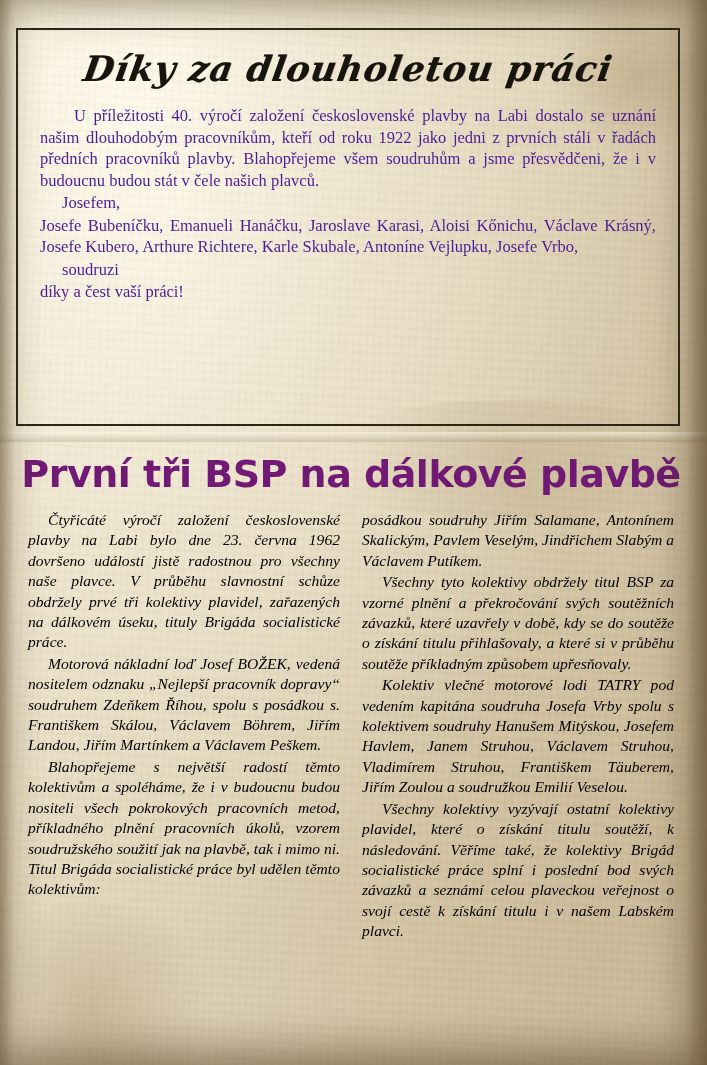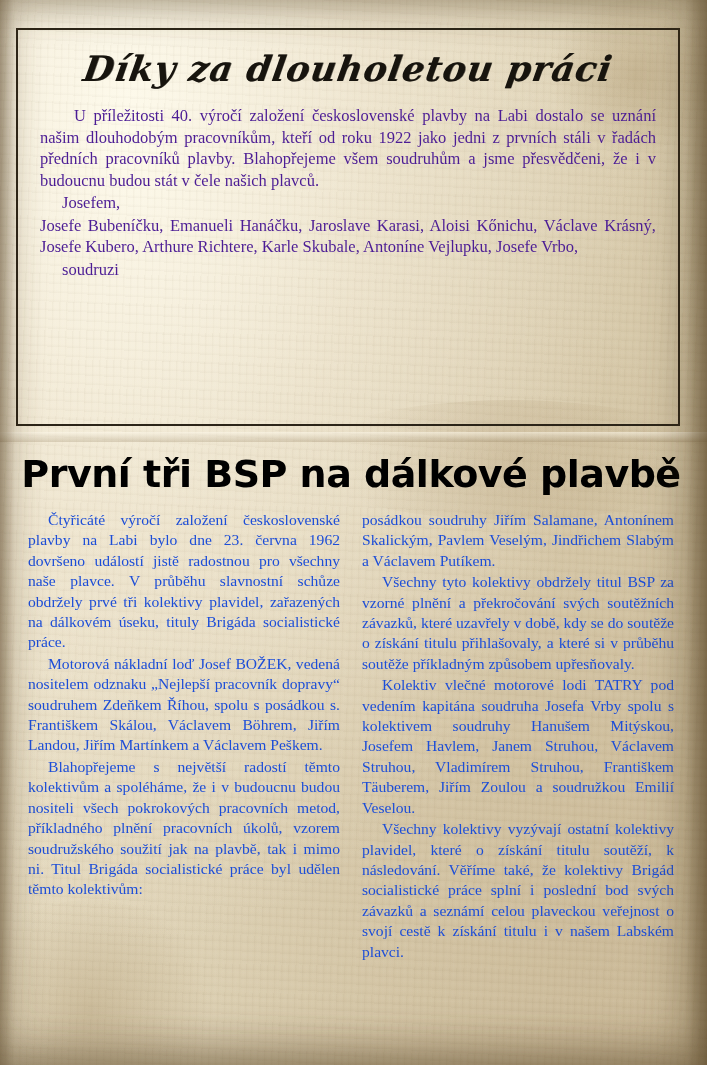--- a/index.html
+++ b/index.html
@@ -90,37 +90,38 @@
     position: absolute;
     left: 16px;
     top: 440px;
     width: 670px;
   }
   .headline-bold {
     font-family: "DejaVu Sans", sans-serif;
     font-weight: bold;
     font-size: 38px;
     letter-spacing: -0.5px;
-    color: #000000;
+    color: #701a75;
     text-align: center;
     line-height: 44px;
     margin: 12px 0 14px 0;
     white-space: nowrap;
   }
   .cols {
     display: flex;
     gap: 22px;
     padding: 0 12px;
   }
   .col {
     flex: 1 1 0;
     font-family: "Liberation Serif", serif;
+    font-style: italic;
     font-size: 15.6px;
     line-height: 20.4px;
-    color: #1d4ed8;
+    color: #000000;
     text-align: justify;
   }
   .col p { margin: 0 0 1px 0; }
   .col p.ind { text-indent: 20px; }
 
   
   .fold {
     position: absolute;
     pointer-events: none;
   }
@@ -138,20 +139,21 @@
   <div class="fold" style="left:0; top:0; width:14px; height:1065px; background:linear-gradient(90deg, rgba(90,70,40,0.35), rgba(90,70,40,0.0));"></div>
   <div class="fold" style="left:686px; top:0; width:21px; height:1065px; background:linear-gradient(270deg, rgba(90,70,40,0.40), rgba(90,70,40,0.0));"></div>
 
   <div class="article-box">
     <div class="headline-script">Díky za dlouholetou práci</div>
     <div class="body-1">
       <p class="indent">U příležitosti 40. výročí založení československé plavby na Labi dostalo se uznání našim dlouhodobým pracovníkům, kteří od roku 1922 jako jedni z prvních stáli v řadách předních pracovníků plavby. Blahopřejeme všem soudruhům a jsme přesvědčeni, že i v budoucnu budou stát v čele našich plavců.</p>
       <p class="indent-sm">Josefem,</p>
       <p>Josefe Bubeníčku, Emanueli Hanáčku, Jaroslave Karasi, Aloisi Kőnichu, Václave Krásný, Josefe Kubero, Arthure Richtere, Karle Skubale, Antoníne Vejlupku, Josefe Vrbo,</p>
       <p class="indent-sm">soudruzi</p>
+      <p>díky a čest vaší práci!</p>
     </div>
   </div>
 
   <div class="article2">
     <div class="headline-bold">První tři BSP na dálkové plavbě</div>
     <div class="cols">
       <div class="col">
         <p class="ind">Čtyřicáté výročí založení československé plavby na Labi bylo dne 23. června 1962 dovršeno událostí jistě radostnou pro všechny naše plavce. V průběhu slavnostní schůze obdržely prvé tři kolektivy plavidel, zařazených na dálkovém úseku, tituly Brigáda socialistické práce.</p>
         <p class="ind">Motorová nákladní loď Josef BOŽEK, vedená nositelem odznaku „Nejlepší pracovník dopravy“ soudruhem Zdeňkem Říhou, spolu s posádkou s. Františkem Skálou, Václavem Böhrem, Jiřím Landou, Jiřím Martínkem a Václavem Peškem.</p>
         <p class="ind">Blahopřejeme s největší radostí těmto kolektivům a spoléháme, že i v budoucnu budou nositeli všech pokrokových pracovních metod, příkladného plnění pracovních úkolů, vzorem soudružského soužití jak na plavbě, tak i mimo ni. Titul Brigáda socialistické práce byl udělen těmto kolektivům:</p>

